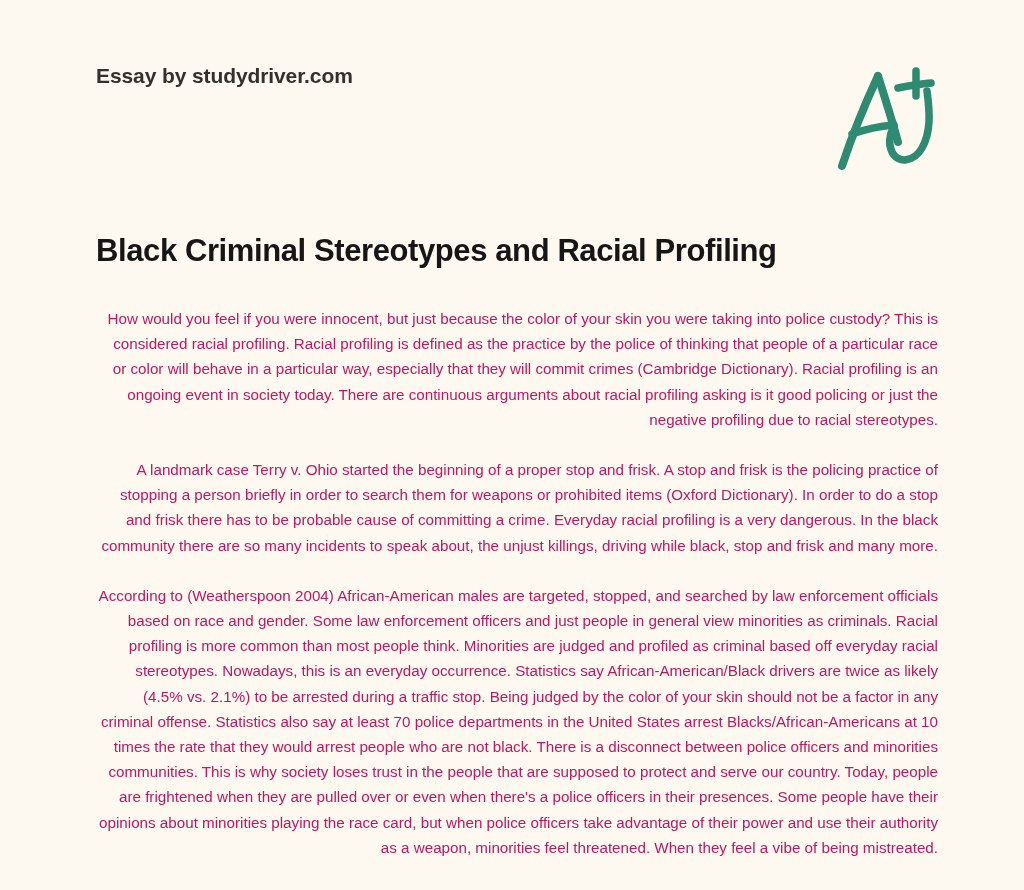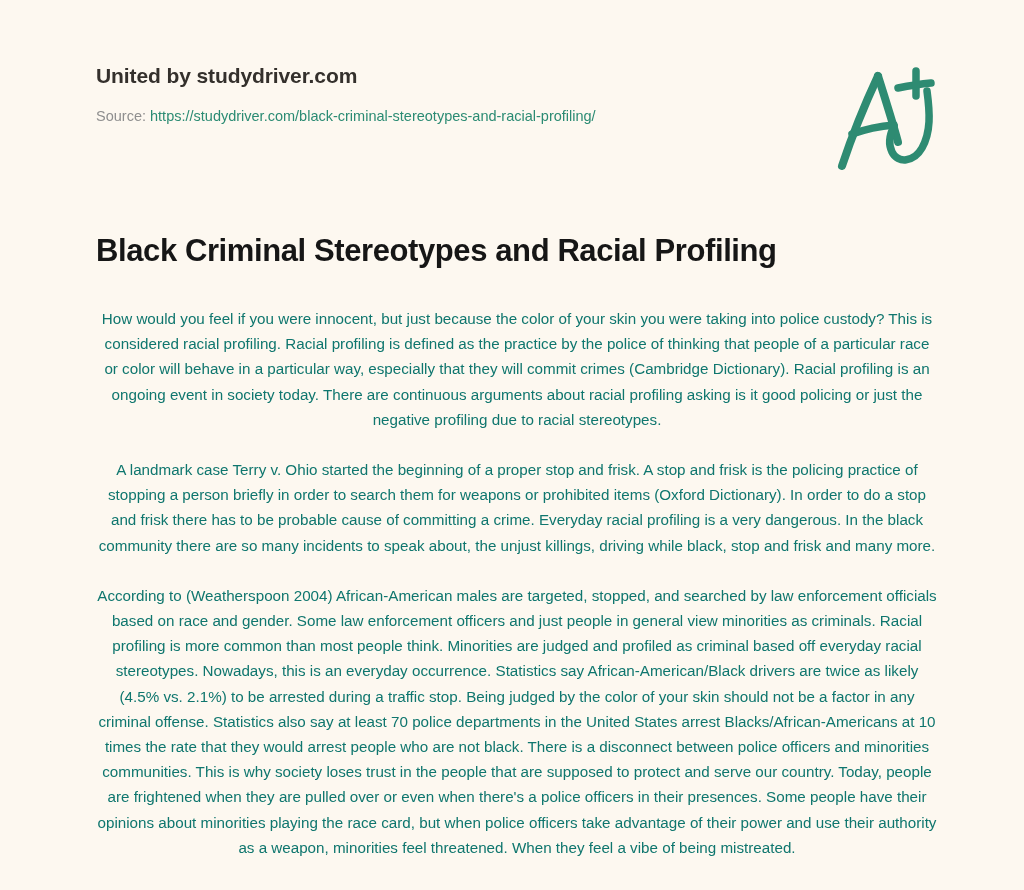--- a/index.html
+++ b/index.html
@@ -81,39 +81,35 @@
     font-weight: bold;
     color: #161616;
     letter-spacing: -0.4px;
     line-height: 38px;
     margin: 0 0 36px 0;
   }
 
   .para {
     font-size: 15.2px;
     line-height: 25.2px;
-    color: #0f766e;
+    color: #be185d;
     margin: 0 0 25px 0;
-    text-align: center;
+    text-align: right;
   }
   .para:last-child {
     margin-bottom: 0;
   }
 </style>
 </head>
 <body>
 
 <div class="page">
 
   <div class="header">
-    <div class="brand-line">United by studydriver.com</div>
-    <div class="source-line">
-      <span class="source-label">Source:</span>
-      <span class="source-url">https://studydriver.com/black-criminal-stereotypes-and-racial-profiling/</span>
-    </div>
+    <div class="brand-line">Essay by studydriver.com</div>
   </div>
 
   <div class="logo">
     <svg viewBox="0 0 112 118" xmlns="http://www.w3.org/2000/svg">
       <g fill="none" stroke="#2e8b72" stroke-linecap="round" stroke-linejoin="round">
 
         <path d="M12 108 C20 84 34 48 48 18" stroke-width="8"></path>
 
         <path d="M48 18 C55 40 62 62 68 84" stroke-width="8"></path>
 

